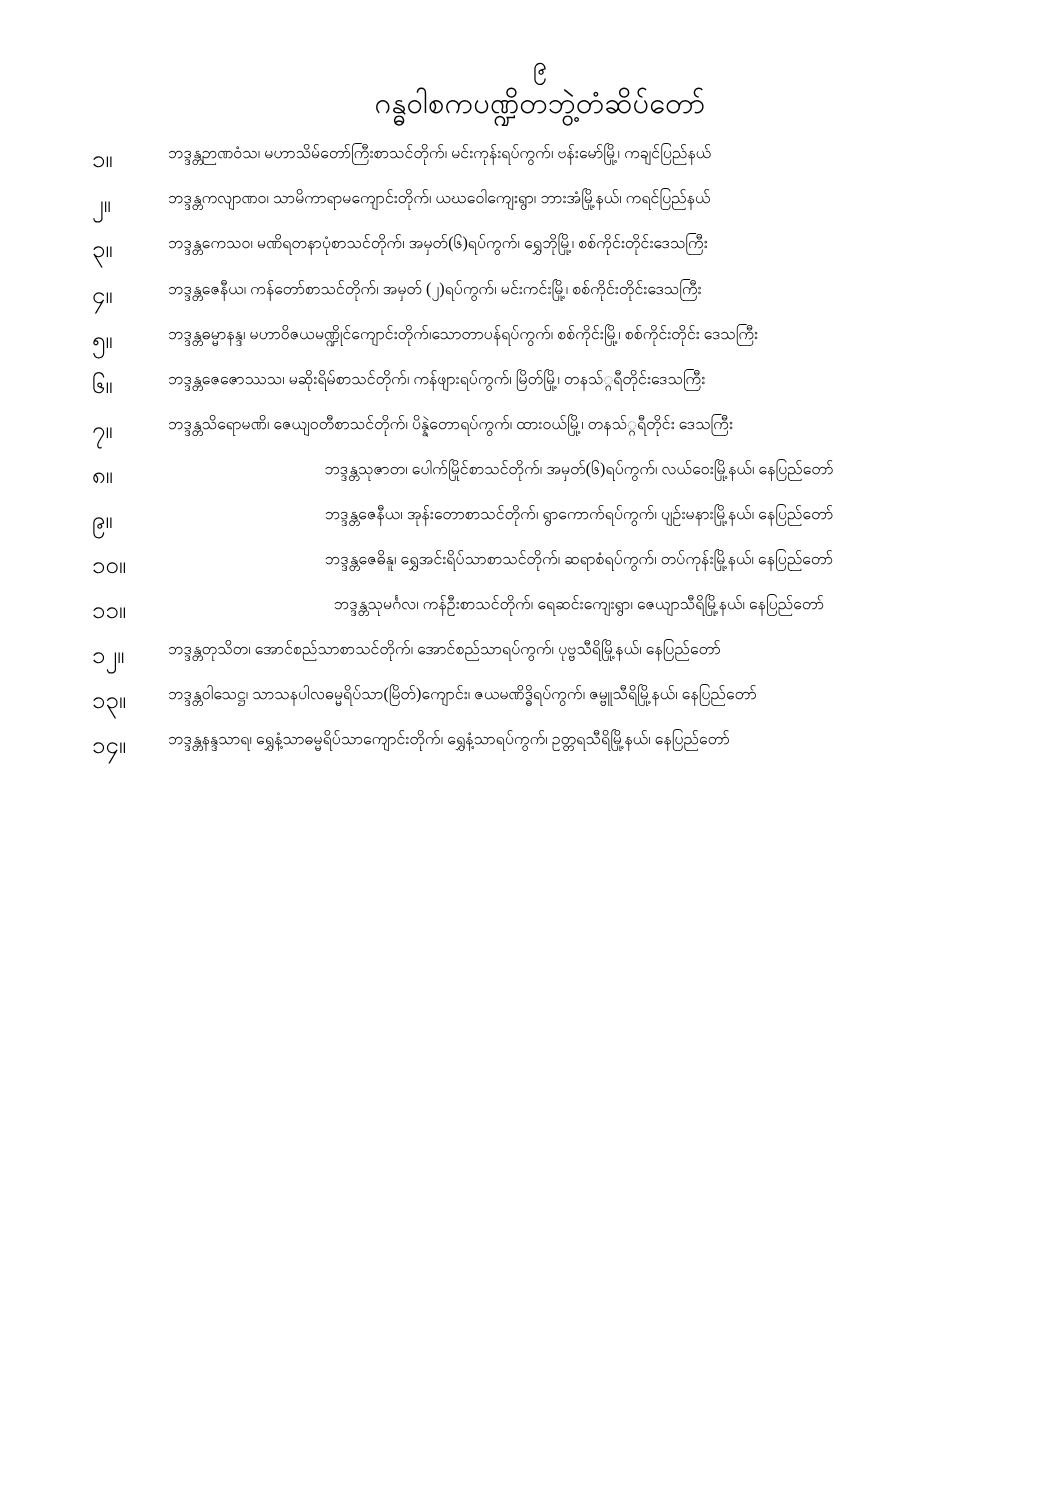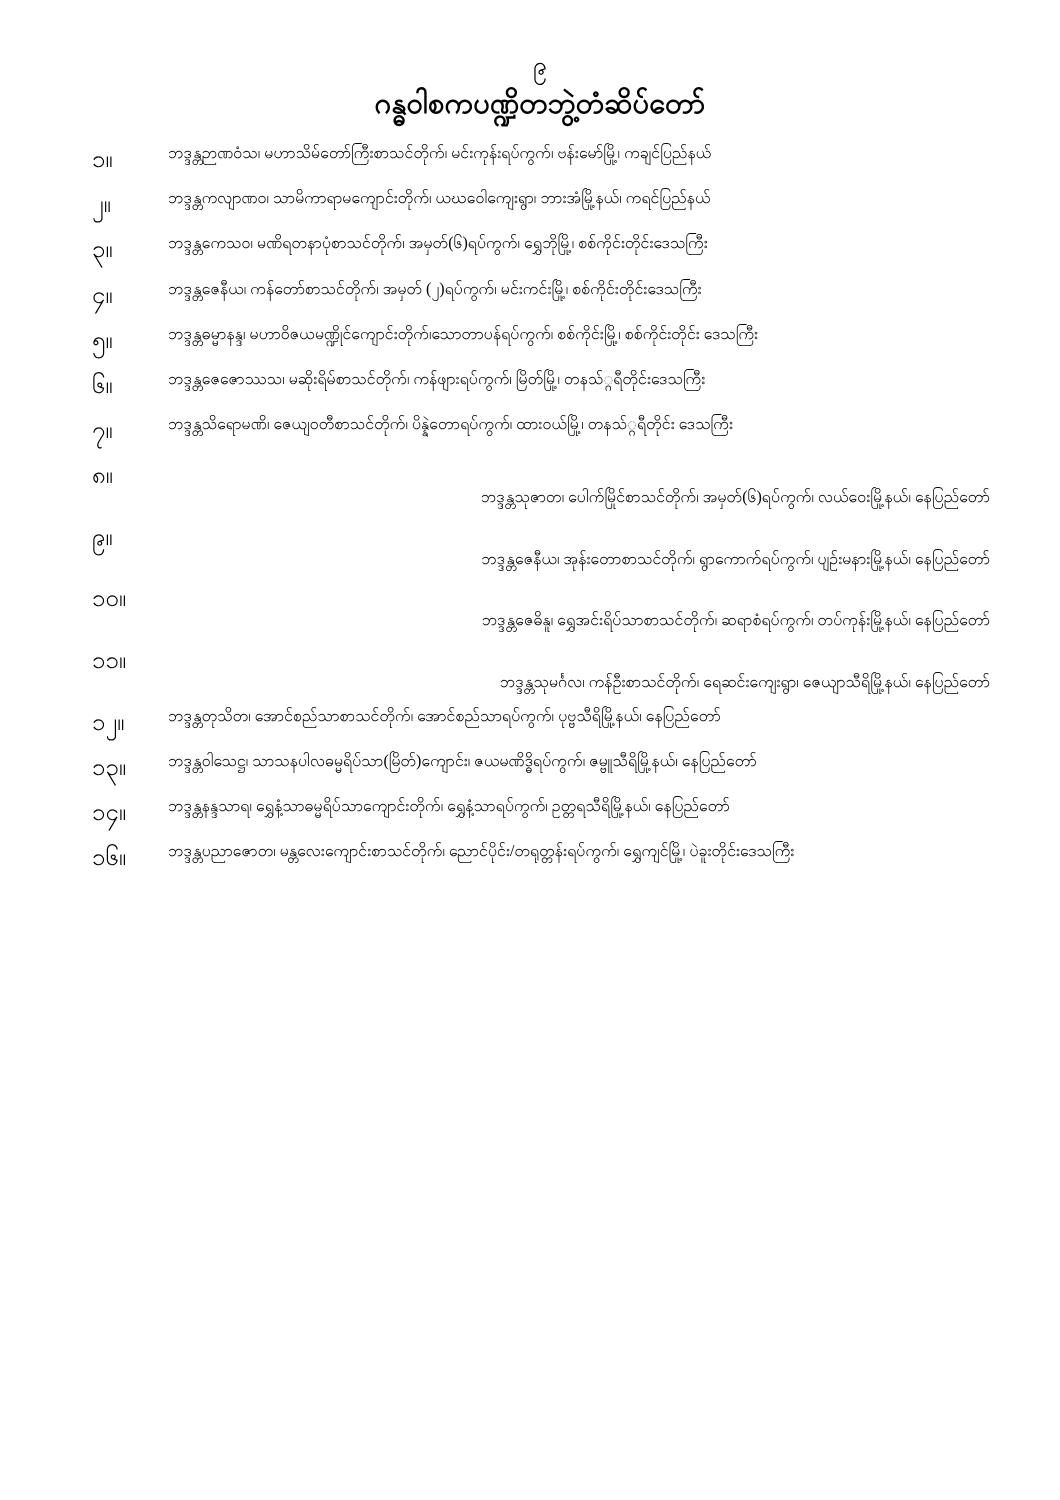--- a/index.html
+++ b/index.html
@@ -21,21 +21,21 @@
   .page-number {
     text-align: center;
     font-size: 25px;
     line-height: 1.1;
     margin: 0 0 6px 0;
     font-weight: 400;
   }
   .doc-title {
     text-align: center;
     font-size: 29px;
-    font-weight: 700;
+    font-weight: 400;
     line-height: 1.2;
     margin: 0 0 22px 0;
     letter-spacing: 0.2px;
   }
   .list {
     margin: 0;
     padding: 0;
     list-style: none;
   }
   .entry {
@@ -55,22 +55,21 @@
   .entry-text {
     flex: 1 1 auto;
     font-size: 16px;
     line-height: 1.42;
     text-align: justify;
     text-justify: inter-word;
     hyphens: none;
     word-break: break-word;
   }
   .entry.single .entry-text {
-    text-align: right;
-    margin-top: 28px;
+    text-align: center;
   }
 </style>
 </head>
 <body>
 
 <div class="page">
   <div class="page-number">၉</div>
   <div class="doc-title">ဂန္ဓဝါစကပဏ္ဍိတဘွဲ့တံဆိပ်တော်</div>
   <ul class="list">
     <li class="entry">
@@ -122,18 +121,14 @@
       <span class="entry-text">ဘဒ္ဒန္တတုသိတ၊ အောင်စည်သာစာသင်တိုက်၊ အောင်စည်သာရပ်ကွက်၊ ပုဗ္ဗသီရိမြို့နယ်၊ နေပြည်တော်</span>
     </li>
     <li class="entry">
       <span class="entry-num">၁၃။</span>
       <span class="entry-text">ဘဒ္ဒန္တဝါသေဋ္ဌ၊ သာသနပါလဓမ္မရိပ်သာ(မြိတ်)ကျောင်း၊ ဇယမဏိဒ္ဓိရပ်ကွက်၊ ဇမ္ဗူသီရိမြို့နယ်၊ နေပြည်တော်</span>
     </li>
     <li class="entry">
       <span class="entry-num">၁၄။</span>
       <span class="entry-text">ဘဒ္ဒန္တနန္ဒသာရ၊ ရွှေနံ့သာဓမ္မရိပ်သာကျောင်းတိုက်၊ ရွှေနံ့သာရပ်ကွက်၊ ဥတ္တရသီရိမြို့နယ်၊ နေပြည်တော်</span>
     </li>
-    <li class="entry">
-      <span class="entry-num">၁၆။</span>
-      <span class="entry-text">ဘဒ္ဒန္တပညာဇောတ၊ မန္တလေးကျောင်းစာသင်တိုက်၊ ညောင်ပိုင်း/တရုတ္တန်းရပ်ကွက်၊ ရွှေကျင်မြို့၊ ပဲခူးတိုင်းဒေသကြီး</span>
-    </li>
   </ul>
 </div>
 
 </body></html>

